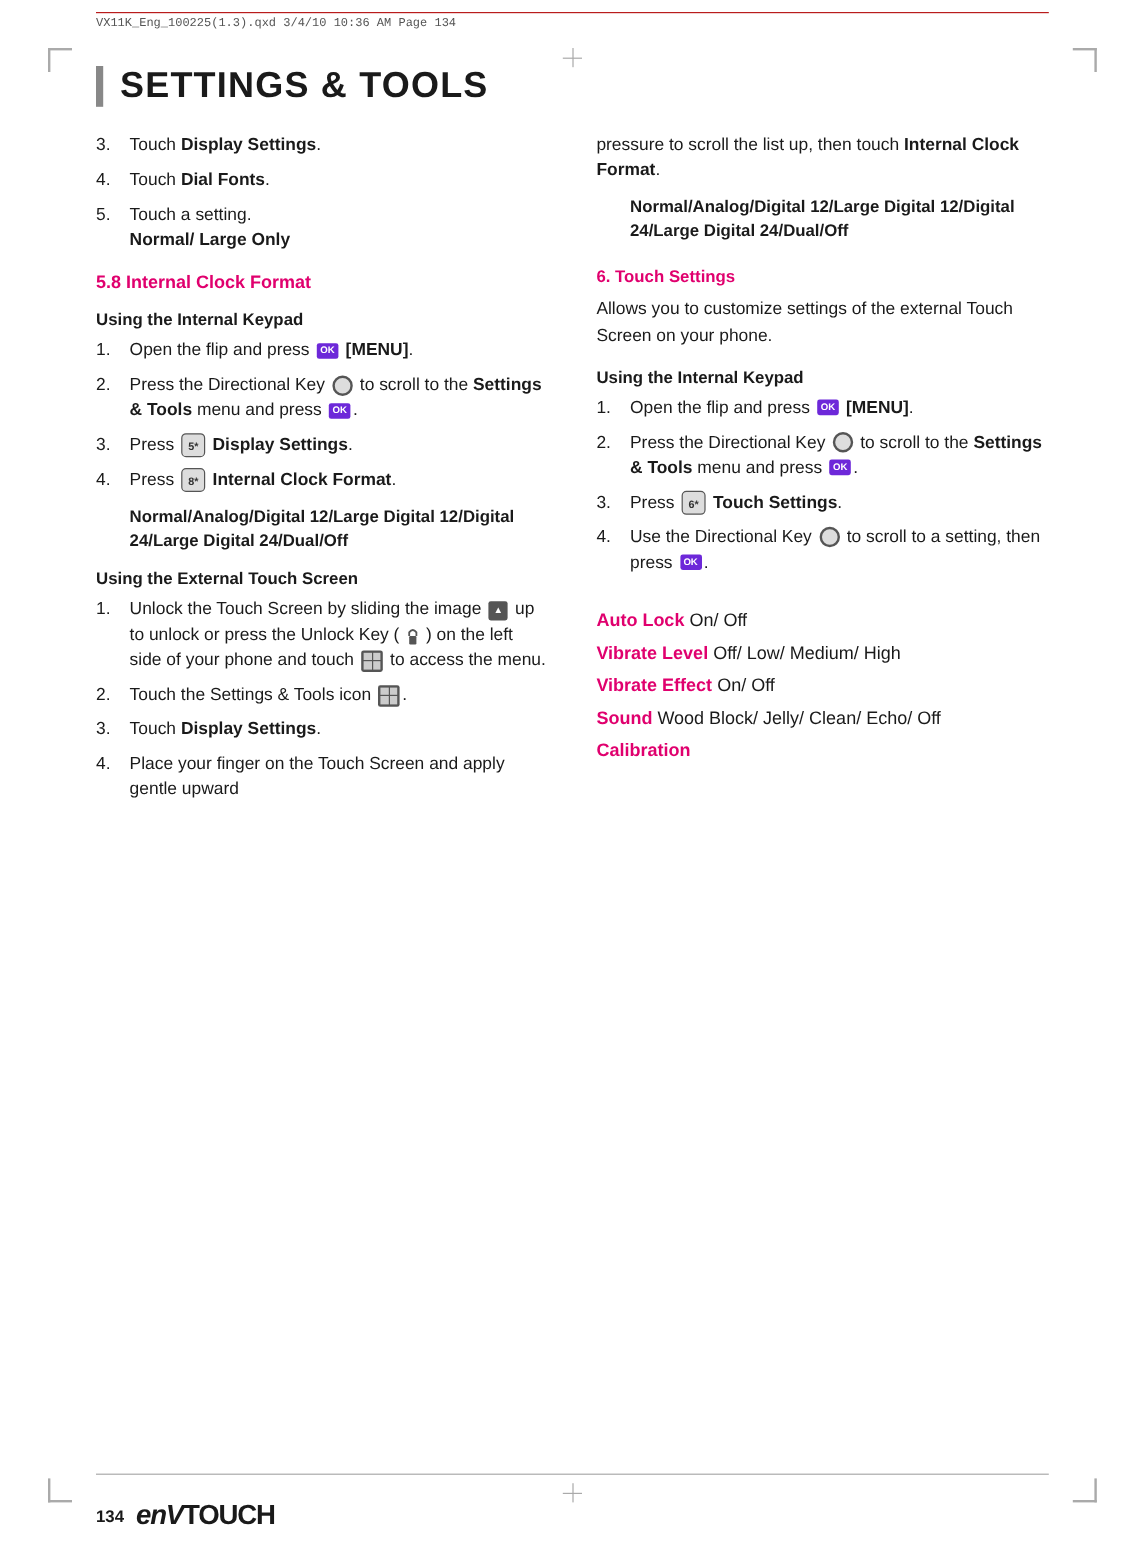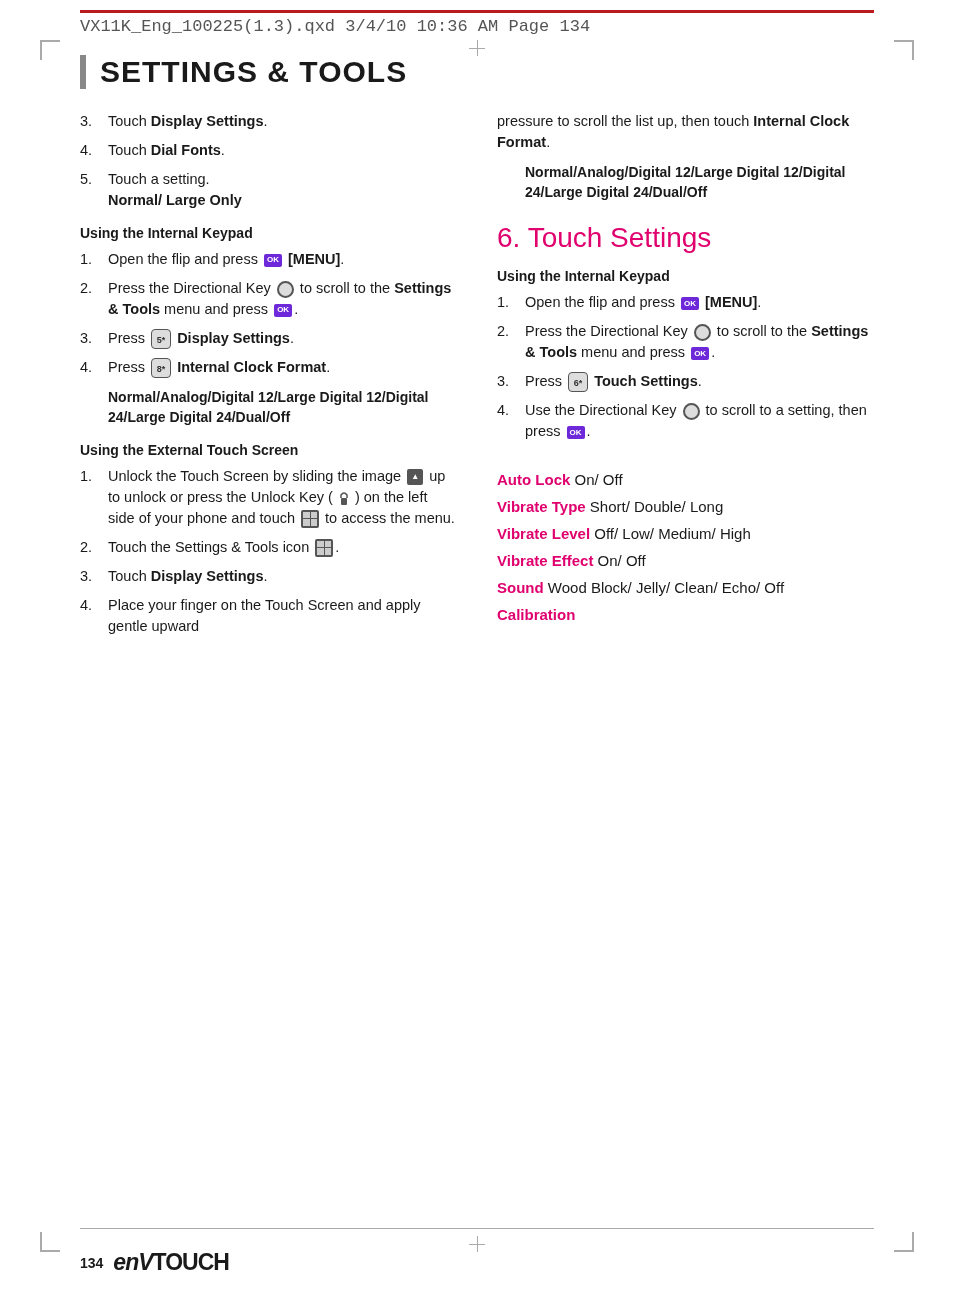--- a/index.html
+++ b/index.html
@@ -12,24 +12,24 @@
       font-size: 15px;
       color: #1a1a1a;
       position: relative;
     }
 
     .page-header {
       position: absolute;
       top: 10px;
       left: 80px;
       right: 80px;
-      font-size: 17px;
+      font-size: 10px;
       color: #555;
       font-family: 'Courier New', monospace;
-      border-top: 3px solid #b91c1c;
+      border-top: 1px solid #b91c1c;
       padding-top: 4px;
     }
 
     .page-content {
       position: absolute;
       top: 55px;
       left: 80px;
       right: 80px;
       bottom: 60px;
     }
@@ -321,20 +321,21 @@
       </div>
       <div class="list-item-numbered">
         <span class="num">4.</span>
         <span class="item-content">Touch <strong>Dial Fonts</strong>.</span>
       </div>
       <div class="list-item-numbered">
         <span class="num">5.</span>
         <span class="item-content">Touch a setting.<br><strong>Normal/ Large Only</strong></span>
       </div>
 
+      <div class="section-heading">5.8 Internal Clock Format</div>
 
       <div class="sub-heading">Using the Internal Keypad</div>
 
       <div class="list-item-numbered">
         <span class="num">1.</span>
         <span class="item-content">Open the flip and press <span class="icon-inline-ok">OK</span> <strong>[MENU]</strong>.</span>
       </div>
       <div class="list-item-numbered">
         <span class="num">2.</span>
         <span class="item-content">Press the Directional Key <span class="icon-circle-dir"></span> to scroll to the <strong>Settings &amp; Tools</strong> menu and press <span class="icon-inline-ok">OK</span>.</span>
@@ -390,24 +391,25 @@
 
       <p style="font-size:14.5px; line-height:1.45; margin-bottom:10px;">
         pressure to scroll the list up, then touch <strong>Internal Clock Format</strong>.
       </p>
 
       <div class="note-block">
         Normal/Analog/Digital 12/Large Digital 12/Digital 24/Large Digital 24/Dual/Off
       </div>
 
       <div style="margin-top: 20px;">
-        <div class="section-heading" style="font-size:28px; font-weight:400; color:#e0006e;">
+        <div class="section-heading" style="font-size:14px; font-weight:700; color:#e0006e;">
           6. Touch Settings
         </div>
 
+        <p style="font-size:14.5px; line-height:1.5; margin-bottom:12px;">Allows you to customize settings of the external Touch Screen on your phone.</p>
 
         <div class="sub-heading">Using the Internal Keypad</div>
 
         <div class="list-item-numbered">
           <span class="num">1.</span>
           <span class="item-content">Open the flip and press <span class="icon-inline-ok">OK</span> <strong>[MENU]</strong>.</span>
         </div>
         <div class="list-item-numbered">
           <span class="num">2.</span>
           <span class="item-content">Press the Directional Key <span class="icon-circle-dir"></span> to scroll to the <strong>Settings &amp; Tools</strong> menu and press <span class="icon-inline-ok">OK</span>.</span>
@@ -416,21 +418,20 @@
           <span class="num">3.</span>
           <span class="item-content">Press <span class="icon-num">6*</span> <strong>Touch Settings</strong>.</span>
         </div>
         <div class="list-item-numbered">
           <span class="num">4.</span>
           <span class="item-content">Use the Directional Key <span class="icon-circle-dir"></span> to scroll to a setting, then press <span class="icon-inline-ok">OK</span>.</span>
         </div>
 
         <div style="margin-top: 24px; line-height: 1.8;">
           <div><span class="pink"><strong>Auto Lock</strong></span> On/ Off</div>
-          <div><span class="pink"><strong>Vibrate Type</strong></span> Short/ Double/ Long</div>
           <div><span class="pink"><strong>Vibrate Level</strong></span>  Off/ Low/ Medium/ High</div>
           <div><span class="pink"><strong>Vibrate Effect</strong></span> On/ Off</div>
           <div><span class="pink"><strong>Sound</strong></span> Wood Block/ Jelly/ Clean/ Echo/ Off</div>
           <div><span class="pink"><strong>Calibration</strong></span></div>
         </div>
 
       </div>
 
     </div>
 

